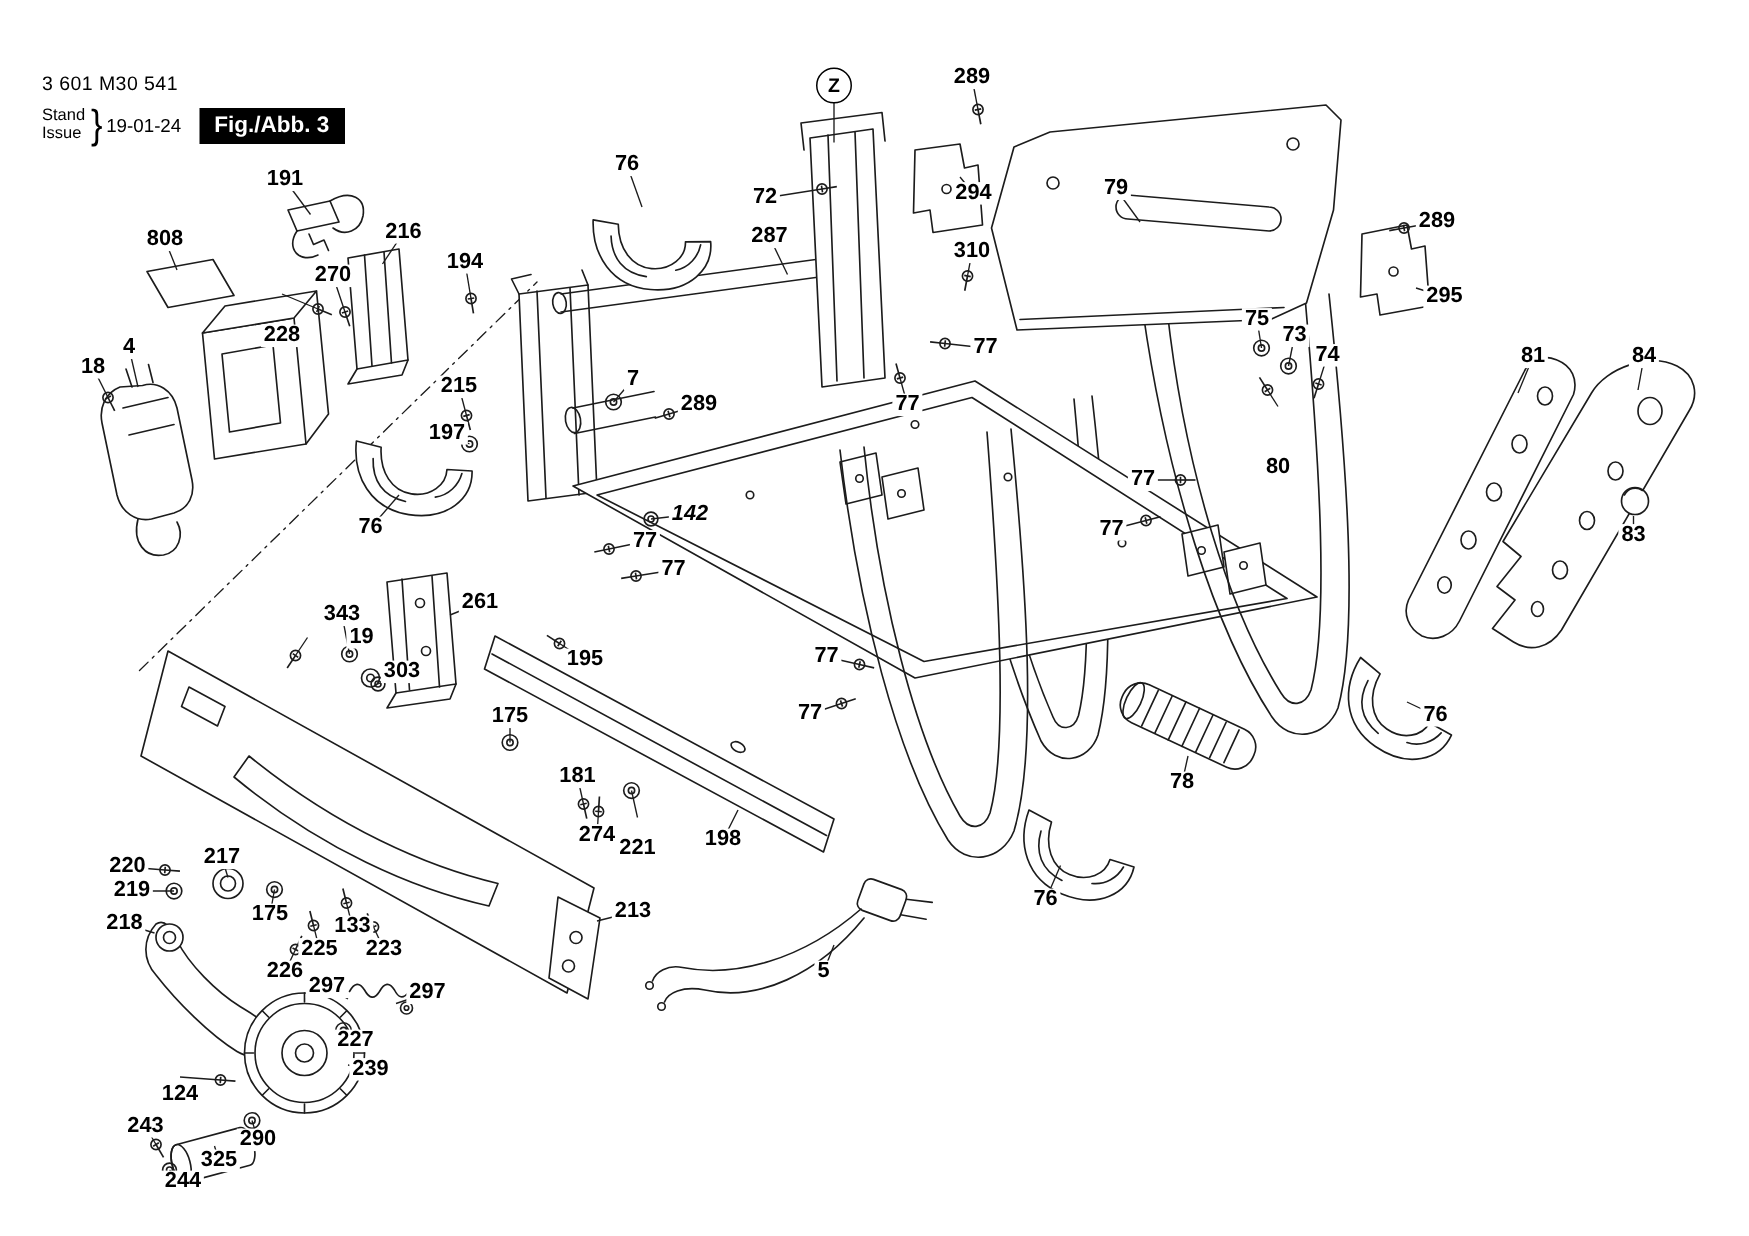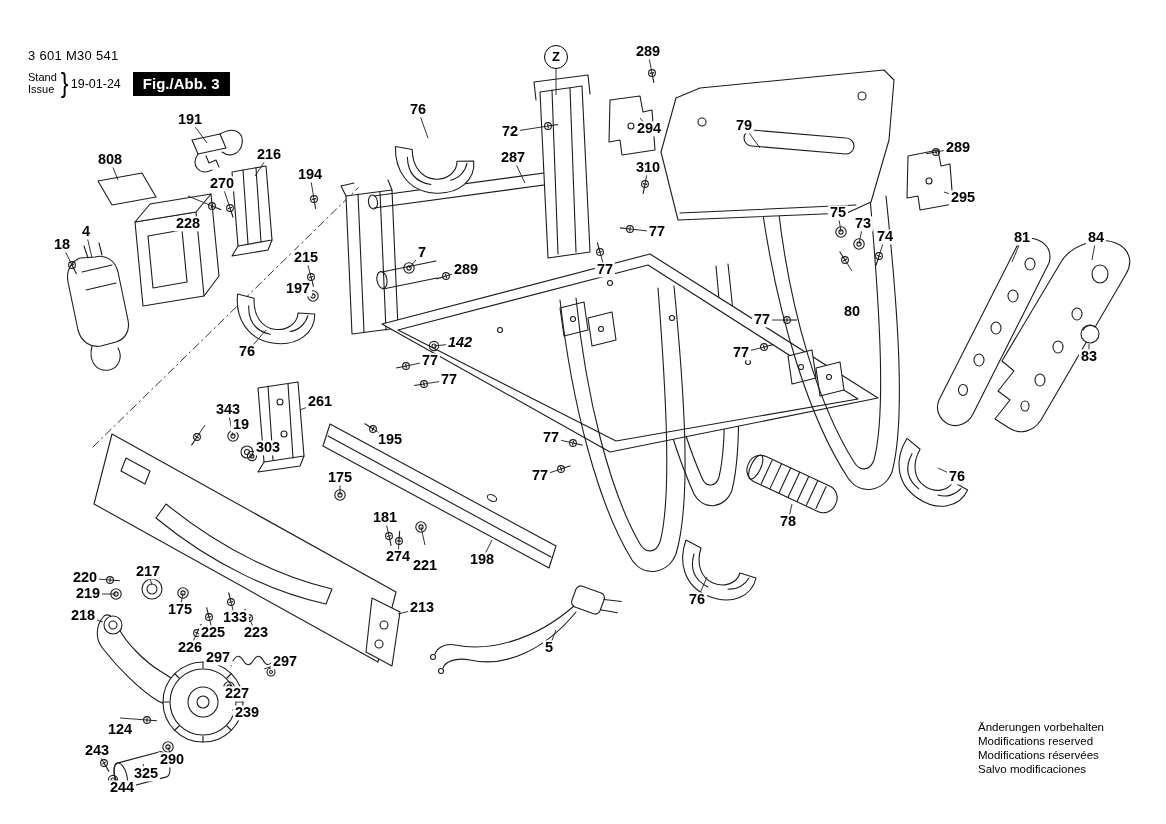--- a/index.html
+++ b/index.html
@@ -614,20 +614,14 @@
       <div class="si">
         <span>Stand</span>
         <span>Issue</span>
       </div>
       <span class="brace">}</span>
       <span class="date">19-01-24</span>
       <span class="figbadge">Fig./Abb. 3</span>
     </div>
   </header>
 
-  <footer>
-    <div>Änderungen vorbehalten</div>
-    <div>Modifications reserved</div>
-    <div>Modifications réservées</div>
-    <div>Salvo modificaciones</div>
-  </footer>
 
 </div>
 
 </body></html>

